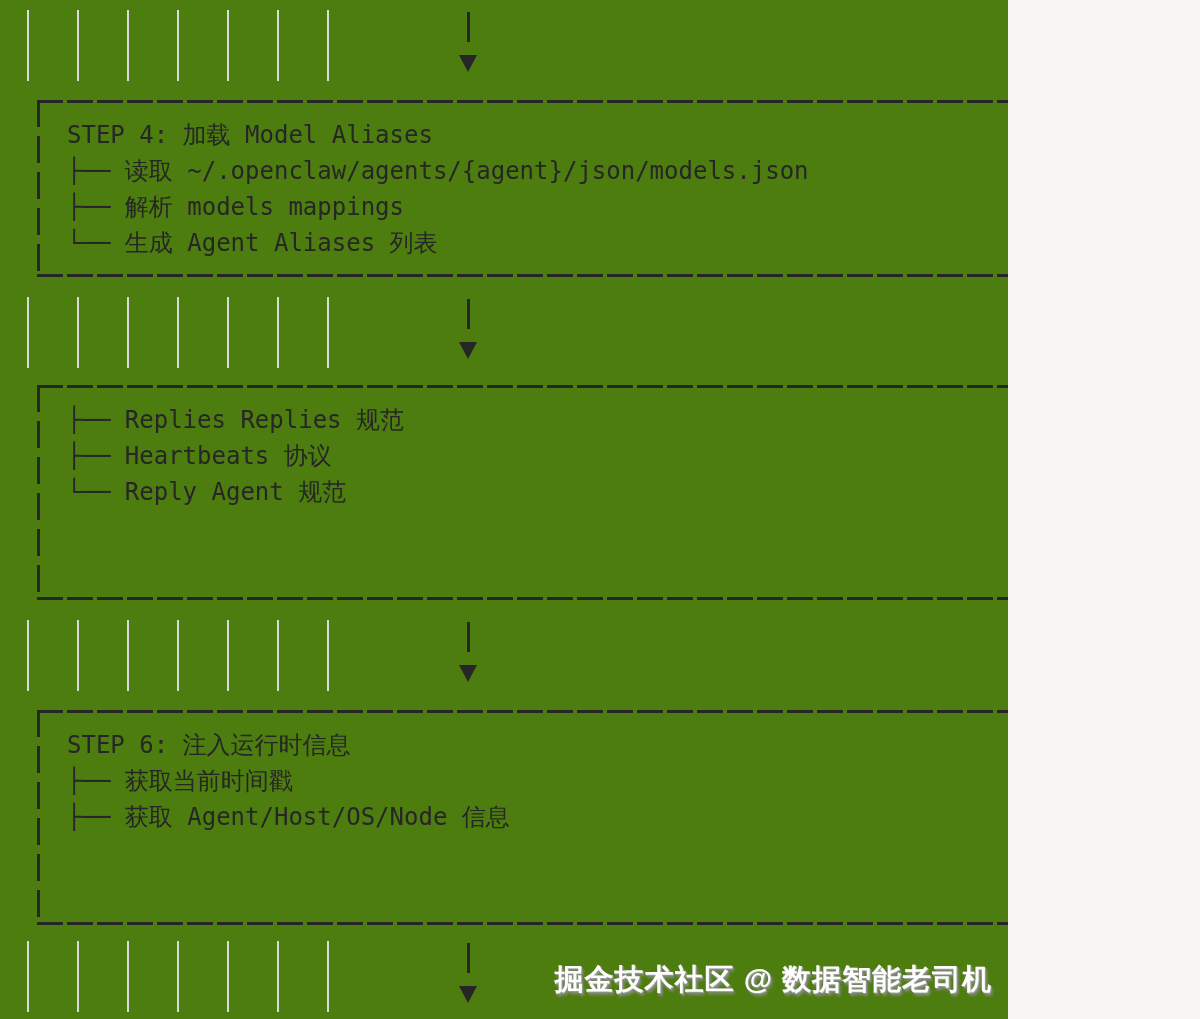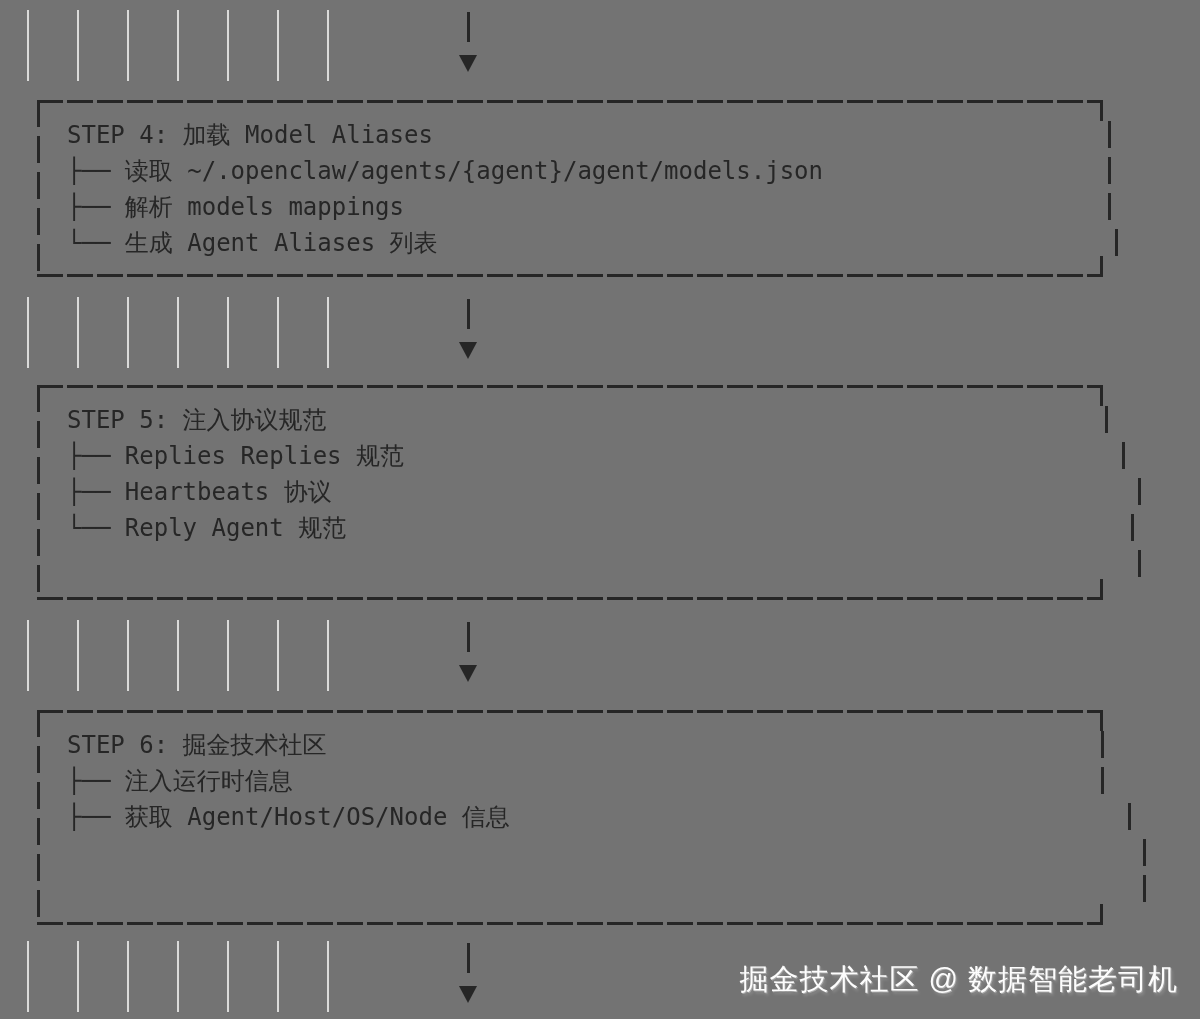--- a/index.html
+++ b/index.html
@@ -1,17 +1,17 @@
 <!DOCTYPE html>
 <html><head>
 <meta charset="utf-8">
 <style>
   html,body{margin:0;padding:0;background:#f7f6f5;}
   .canvas{
-    position:relative;width:1200px;height:1019px;background:#737373;overflow:hidden;
+    position:relative;width:1008px;height:1019px;background:#4d7c0f;overflow:hidden;
     font-family:"DejaVu Sans Mono","Liberation Mono",monospace;color:#262626;
   }
 
   
   .connector{position:absolute;left:0;width:1200px;height:80px;}
   .ticks{position:absolute;left:27px;top:0;display:flex;gap:48px;}
   .tick{width:2px;height:71px;background:#dadad9;}
   .arrow{position:absolute;left:457px;top:2px;width:22px;display:flex;flex-direction:column;align-items:center;}
   .shaft{width:3px;height:30px;background:#262626;}
   .head{width:0;height:0;margin-top:13px;border-left:9px solid transparent;border-right:9px solid transparent;border-top:17px solid #262626;}
@@ -27,22 +27,22 @@
   .stub{position:absolute;left:1063px;width:3px;height:21px;background:#262626;}
   .stub.tr{top:0;}
   .stub.br{bottom:0;}
   .rtick{position:absolute;width:3px;height:27px;background:#262626;}
 
   .content{position:absolute;left:30px;top:17px;right:0;}
   .row{height:36px;line-height:36px;font-size:24px;white-space:pre;}
 
   
   .watermark{
-    position:absolute;top:960px;right:22px;
-    font-family:"Liberation Sans","DejaVu Sans",sans-serif;font-weight:400;font-size:29px;
+    position:absolute;top:960px;right:16px;
+    font-family:"Liberation Sans","DejaVu Sans",sans-serif;font-weight:700;font-size:29px;
     color:#fdfdfd;letter-spacing:1px;
     text-shadow:2px 3px 3px #8d8d8d, 1px 1px 0 #b5b5b5;
   }
 </style>
 </head>
 <body>
 
 <div class="canvas">
 
   <div class="connector" style="top:10px">
@@ -66,21 +66,21 @@
     <i class="b-h b-bottom"></i>
     <i class="b-left"></i>
     <i class="stub tr"></i>
     <i class="stub br"></i>
     <i class="rtick" style="left:1071px;top:21px"></i>
     <i class="rtick" style="left:1071px;top:57px"></i>
     <i class="rtick" style="left:1071px;top:93px"></i>
     <i class="rtick" style="left:1078px;top:129px"></i>
     <div class="content">
       <div class="row">STEP 4: 加载 Model Aliases</div>
-      <div class="row">├── 读取 ~/.openclaw/agents/{agent}/agent/models.json</div>
+      <div class="row">├── 读取 ~/.openclaw/agents/{agent}/json/models.json</div>
       <div class="row">├── 解析 models mappings</div>
       <div class="row">└── 生成 Agent Aliases 列表</div>
     </div>
   </section>
 
   <div class="connector" style="top:297px">
     <div class="ticks">
       <span class="tick"></span>
       <span class="tick"></span>
       <span class="tick"></span>
@@ -100,21 +100,20 @@
     <i class="b-h b-bottom"></i>
     <i class="b-left"></i>
     <i class="stub tr"></i>
     <i class="stub br"></i>
     <i class="rtick" style="left:1068px;top:21px"></i>
     <i class="rtick" style="left:1085px;top:57px"></i>
     <i class="rtick" style="left:1101px;top:93px"></i>
     <i class="rtick" style="left:1094px;top:129px"></i>
     <i class="rtick" style="left:1101px;top:165px"></i>
     <div class="content">
-      <div class="row">STEP 5: 注入协议规范</div>
       <div class="row">├── Replies Replies 规范</div>
       <div class="row">├── Heartbeats 协议</div>
       <div class="row">└── Reply Agent 规范</div>
     </div>
   </section>
 
   <div class="connector" style="top:620px">
     <div class="ticks">
       <span class="tick"></span>
       <span class="tick"></span>
@@ -135,22 +134,22 @@
     <i class="b-h b-bottom"></i>
     <i class="b-left"></i>
     <i class="stub tr"></i>
     <i class="stub br"></i>
     <i class="rtick" style="left:1064px;top:21px"></i>
     <i class="rtick" style="left:1064px;top:57px"></i>
     <i class="rtick" style="left:1091px;top:93px"></i>
     <i class="rtick" style="left:1106px;top:129px"></i>
     <i class="rtick" style="left:1106px;top:165px"></i>
     <div class="content">
-      <div class="row">STEP 6: 掘金技术社区</div>
-      <div class="row">├── 注入运行时信息</div>
+      <div class="row">STEP 6: 注入运行时信息</div>
+      <div class="row">├── 获取当前时间戳</div>
       <div class="row">├── 获取 Agent/Host/OS/Node 信息</div>
     </div>
   </section>
 
   <div class="connector" style="top:941px">
     <div class="ticks">
       <span class="tick"></span>
       <span class="tick"></span>
       <span class="tick"></span>
       <span class="tick"></span>

